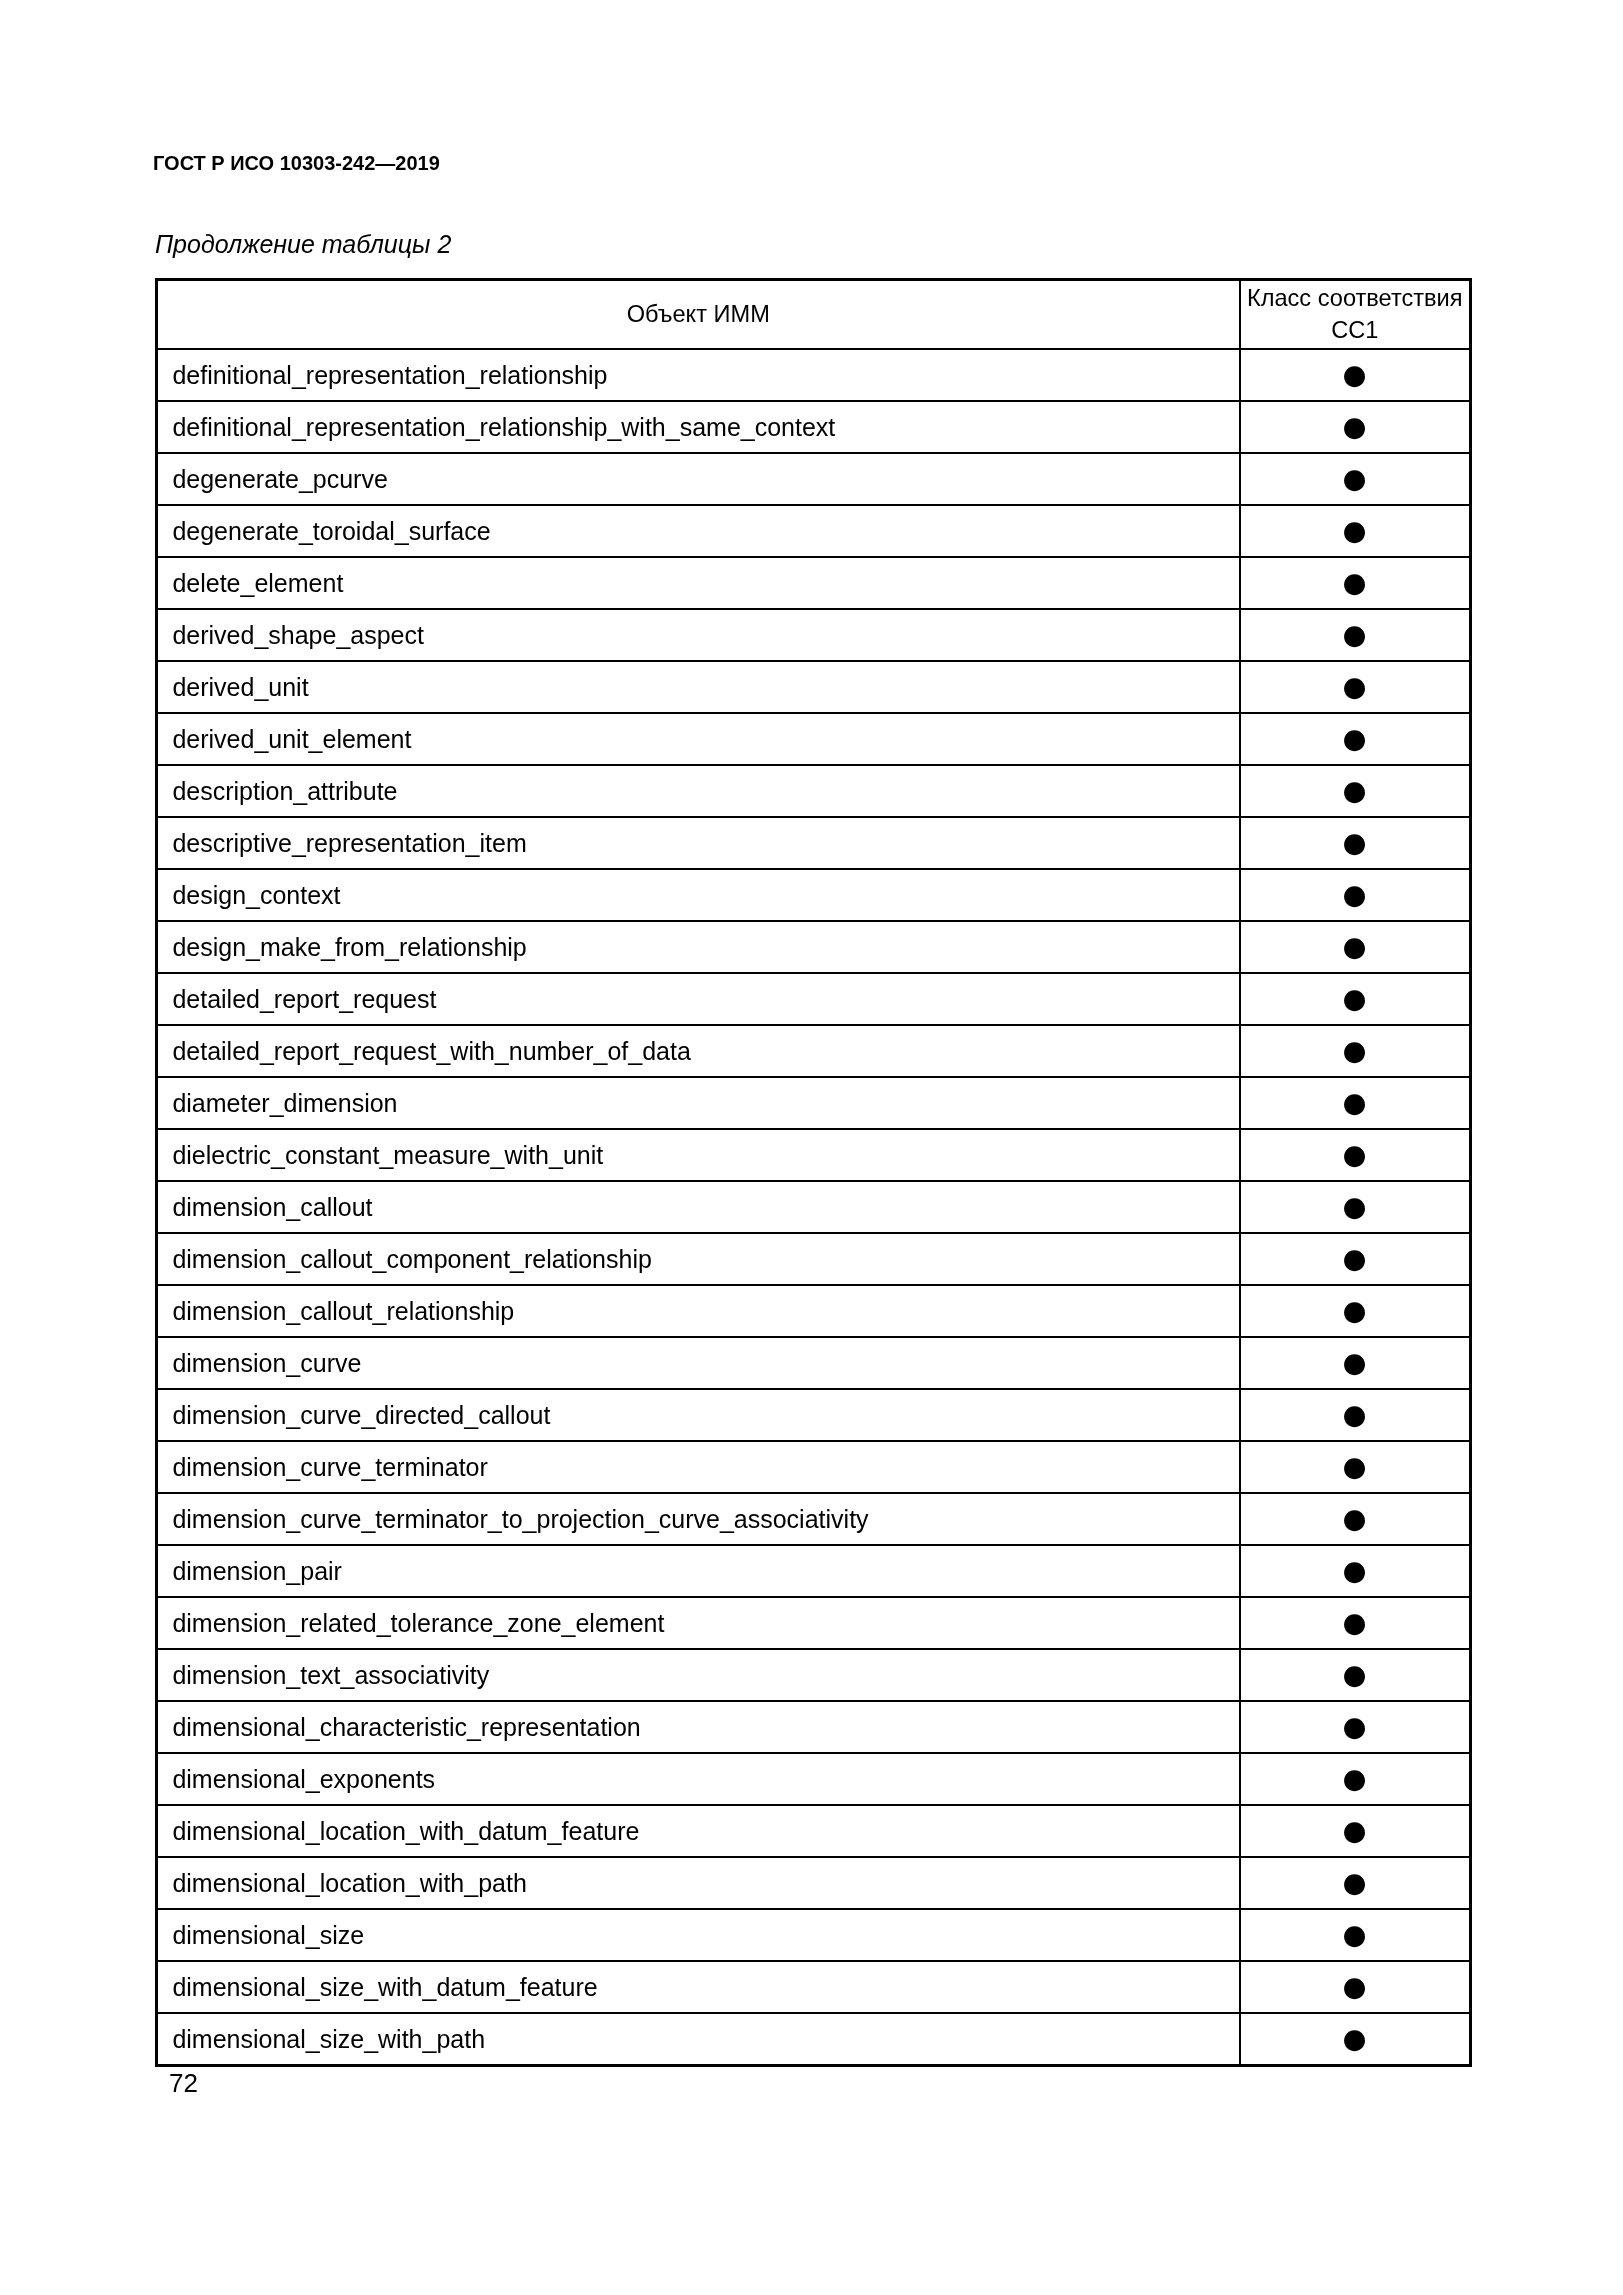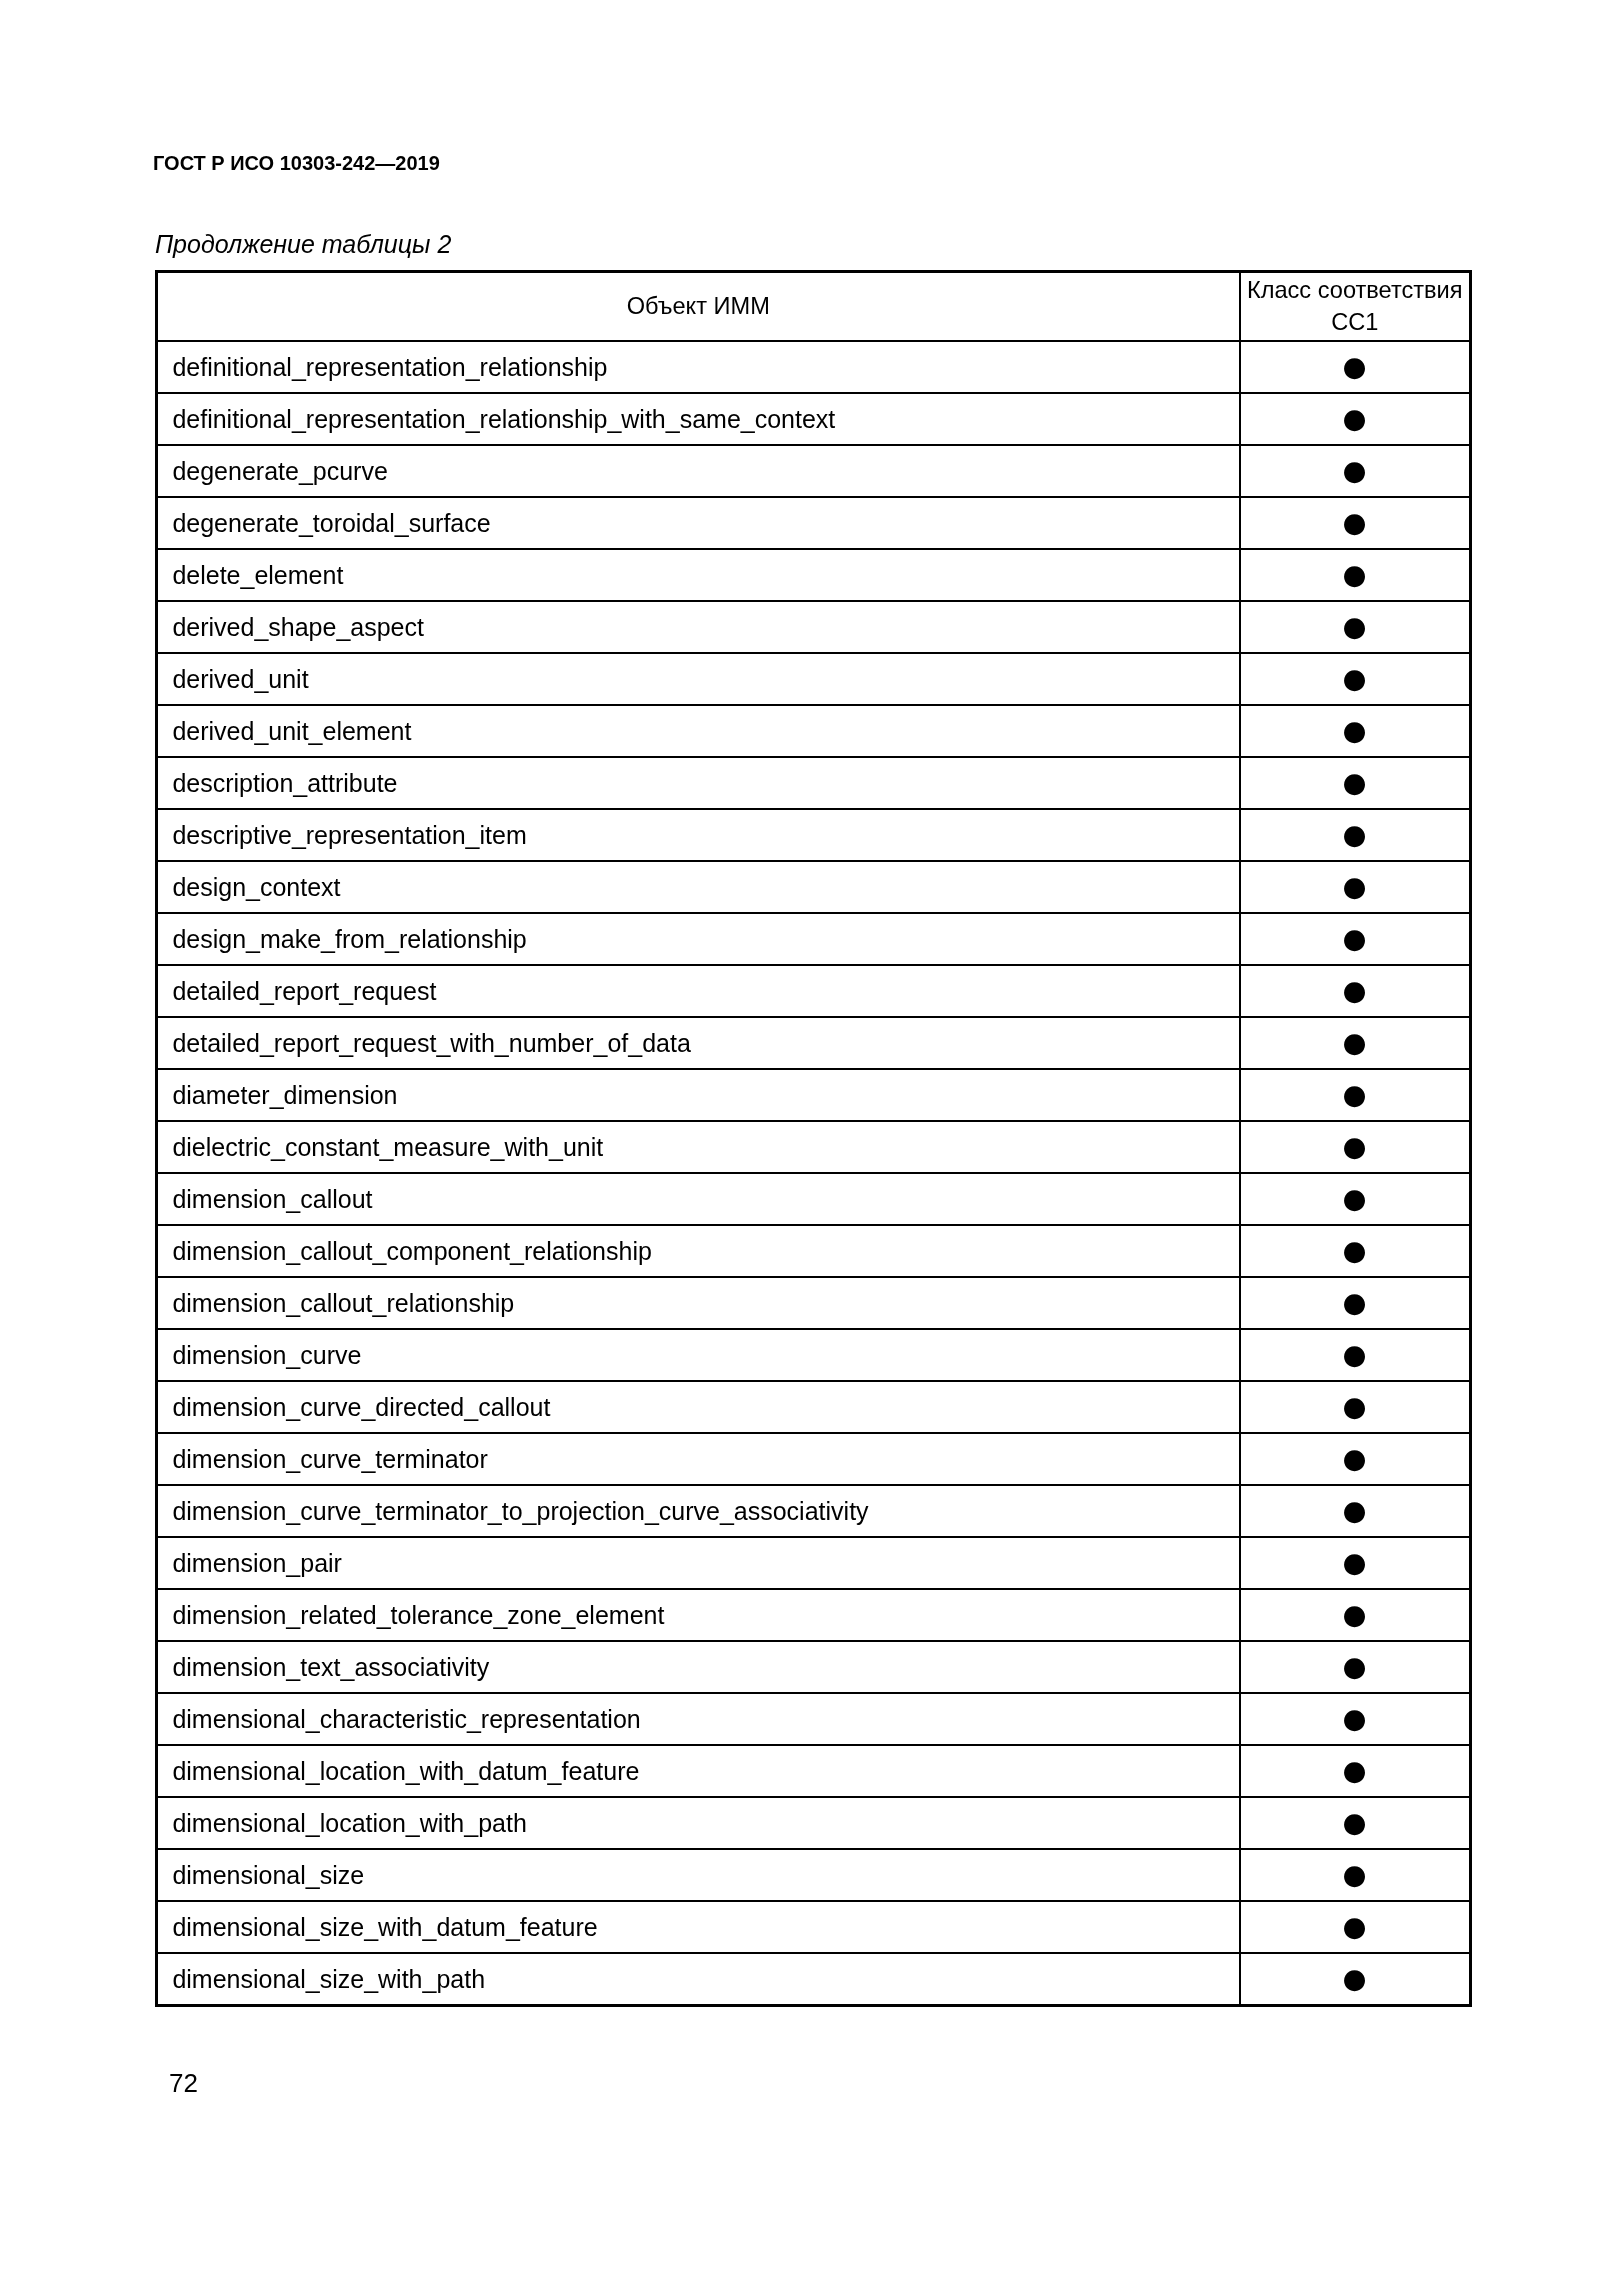--- a/index.html
+++ b/index.html
@@ -27,21 +27,21 @@
     position: absolute;
     left: 155px;
     top: 230px;
     font-size: 25px;
     font-style: italic;
     white-space: nowrap;
   }
   table.conformance {
     position: absolute;
     left: 155px;
-    top: 270px;
+    top: 278px;
     width: 1314px;
     border-collapse: collapse;
     table-layout: fixed;
     border: 3.3px solid #000;
   }
   table.conformance th,
   table.conformance td {
     border: 2px solid #000;
     overflow: hidden;
   }
@@ -316,20 +316,28 @@
       <tr>
     <td class="obj-cell">
       <span>dimensional_characteristic_representation</span>
     </td>
     <td class="cc-cell">
       <span class="dot">●</span>
     </td>
   </tr>
       <tr>
     <td class="obj-cell">
+      <span>dimensional_exponents</span>
+    </td>
+    <td class="cc-cell">
+      <span class="dot">●</span>
+    </td>
+  </tr>
+      <tr>
+    <td class="obj-cell">
       <span>dimensional_location_with_datum_feature</span>
     </td>
     <td class="cc-cell">
       <span class="dot">●</span>
     </td>
   </tr>
       <tr>
     <td class="obj-cell">
       <span>dimensional_location_with_path</span>
     </td>

